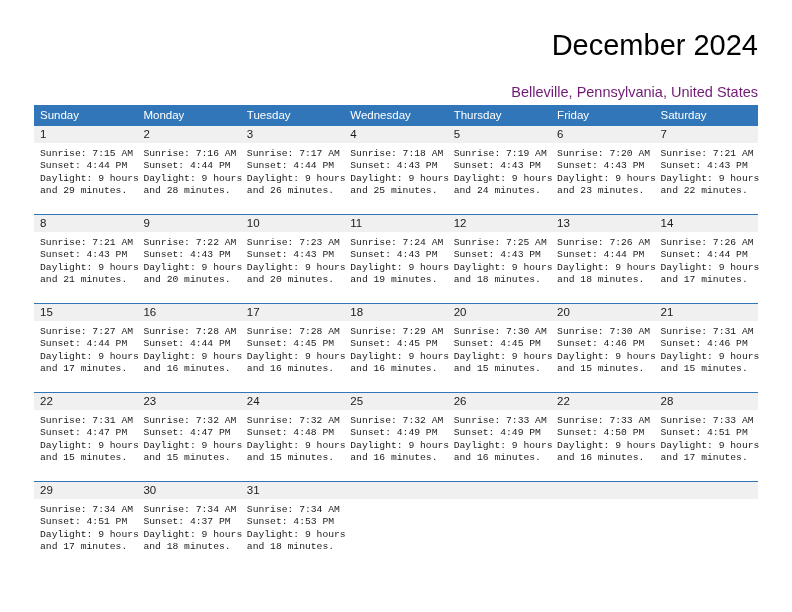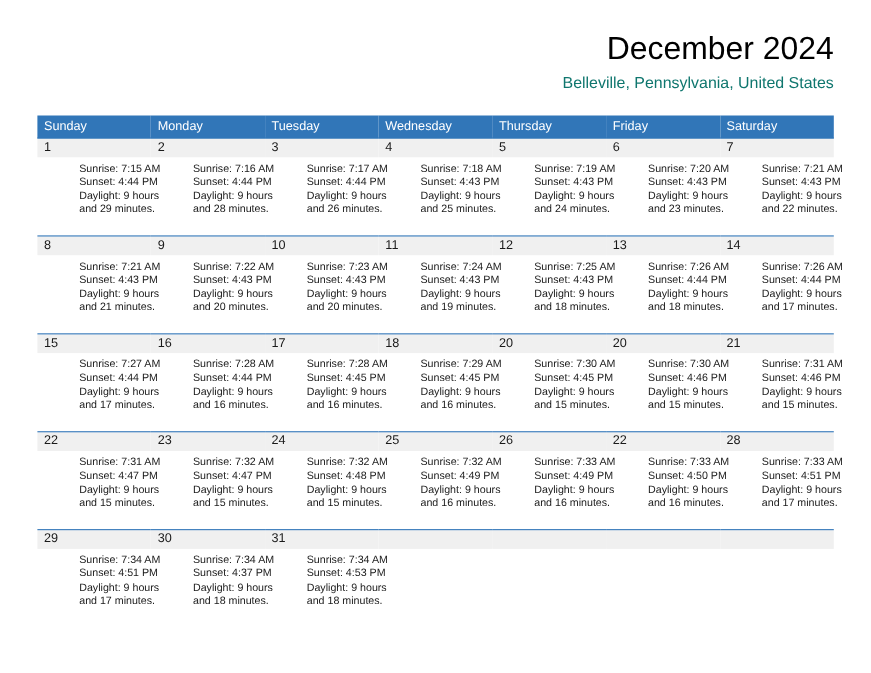--- a/index.html
+++ b/index.html
@@ -72,23 +72,23 @@
   .cal-title {
     font-size: 29px;
     font-weight: normal;
     color: #000000;
     line-height: 34px;
     white-space: nowrap;
     font-family: "Liberation Sans", sans-serif;
   }
   .cal-subtitle {
     font-size: 14.5px;
-    color: #0f766e;
+    color: #701a75;
     line-height: 20px;
-    margin-top: 4px;
+    margin-top: 20px;
     white-space: nowrap;
     font-family: "Liberation Sans", sans-serif;
   }
 
   
   .calendar {
     position: absolute;
     left: 34px;
     top: 105px;
     width: 724px;
@@ -123,22 +123,21 @@
     padding-left: 6px;
     font-size: 11.5px;
     color: #1a1a1a;
     font-family: "Liberation Sans", sans-serif;
   }
   .cellbody {
     padding: 5px 6px 0 6px;
     font-size: 9.7px;
     line-height: 12.4px;
     color: #1a1a1a;
-    font-family: Liberation Sans, sans-serif;
-    margin-left: 32px;
+    font-family: Liberation Mono, monospace;
   }
   .cellbody div {
     white-space: nowrap;
   }
   td.empty .daynum {
     background: #f0f0f0;
   }
 </style>
 </head>
 <body>

